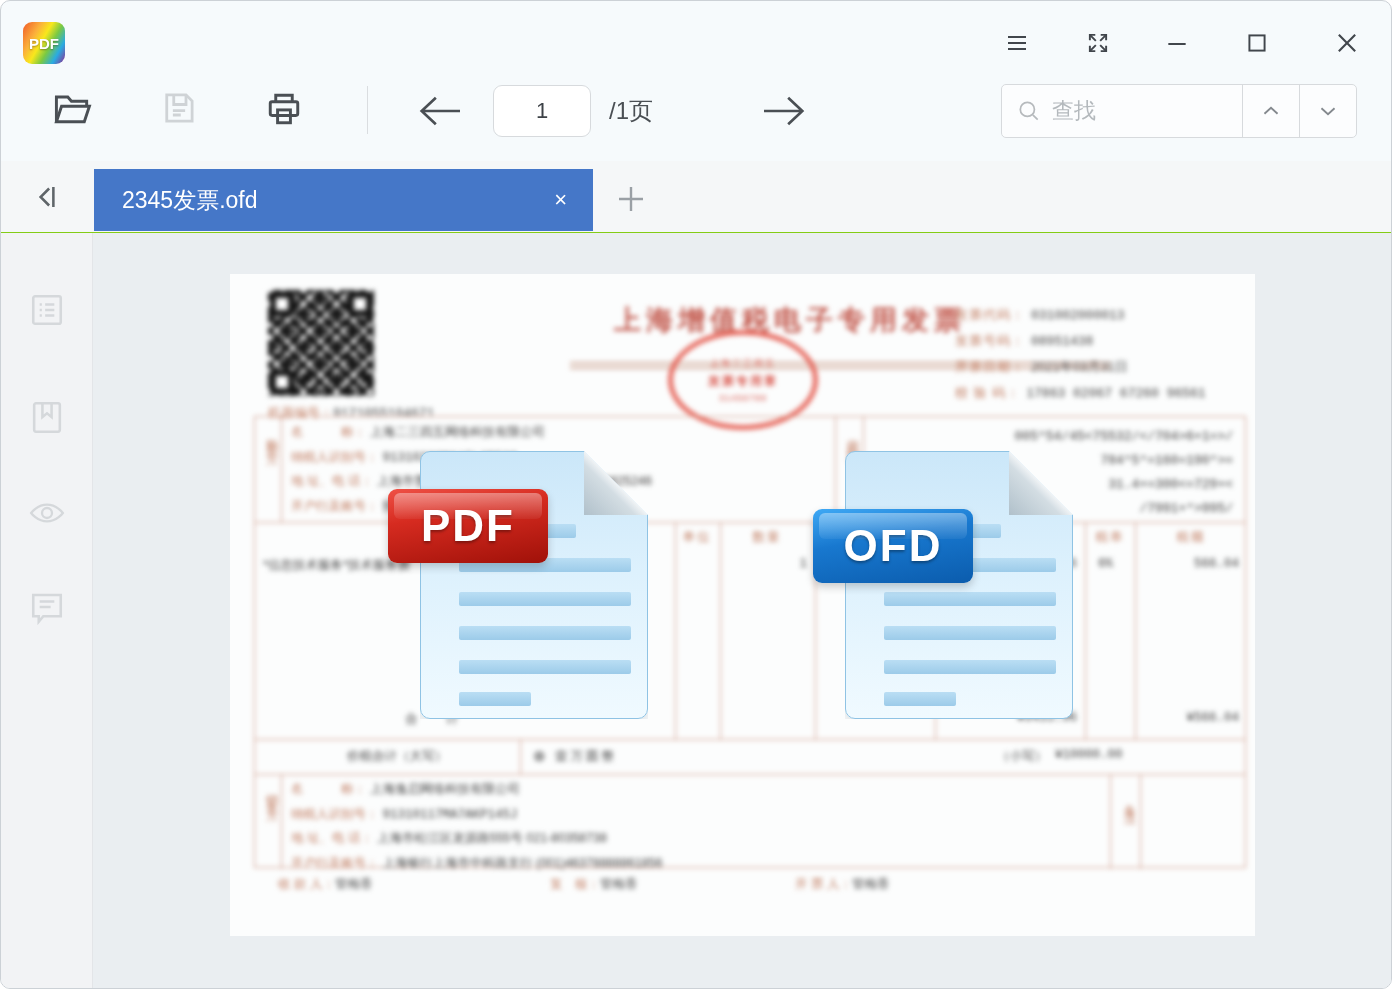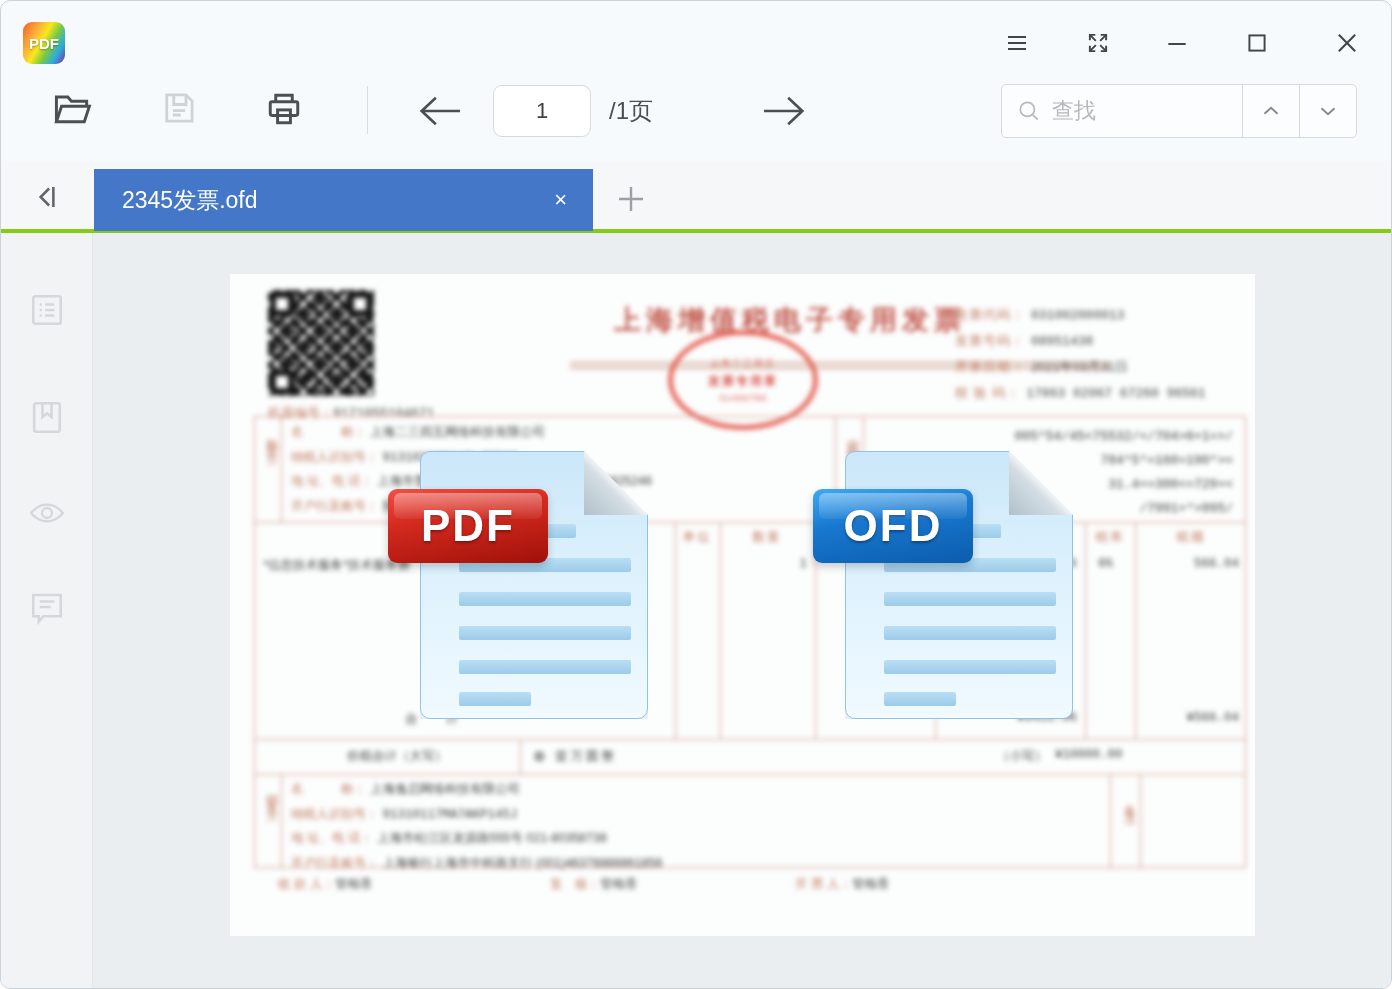--- a/index.html
+++ b/index.html
@@ -32,21 +32,21 @@
   border-radius:5px; background:#fcfdfe; display:flex; align-items:stretch; }
 .search-field { flex:1; display:flex; align-items:center; padding-left:14px; }
 .search-field svg { fill:none; stroke:#b6babd; stroke-width:1.6; }
 .search-input { border:none; outline:none; background:transparent; font-size:22px; color:#4c1d95;
   width:140px; margin-left:10px; font-family:"Liberation Sans",sans-serif; }
 .search-input::placeholder { color:#b4b9bd; }
 .nav-chip { width:57px; border-left:1px solid #d7dadd; display:flex; align-items:center; justify-content:center; }
 .nav-chip svg { fill:none; stroke:#84898e; stroke-width:1.7; }
 
 
-.tabbar { position:relative; height:72px; background:#f5f7f8; border-bottom:4px solid #84cc16; }
+.tabbar { position:relative; height:72px; background:#f5f7f8; border-bottom:1px solid #84cc16; }
 .collapse-btn { position:absolute; left:24px; top:14px; width:44px; height:44px; display:flex; align-items:center; justify-content:center; }
 .collapse-btn svg { fill:none; stroke:#5f6569; stroke-width:1.8; }
 .tab { position:absolute; left:93px; top:8px; width:499px; height:62px; background:#4577c8; display:flex; align-items:center; }
 .tab-title { padding-left:28px; color:#fff; font-size:23px; flex:1; }
 .tab-close { color:#fff; font-size:22px; padding-right:26px; line-height:1; }
 .newtab-btn { position:absolute; left:608px; top:16px; width:44px; height:44px; display:flex; align-items:center; justify-content:center; }
 .newtab-btn svg { fill:none; stroke:#9aa0a5; stroke-width:1.6; }
 
 
 .main { display:flex; height:757px; }
@@ -107,21 +107,21 @@
   clip-path:polygon(0 0, 100% 100%, 0 100%);
   filter:drop-shadow(-2px 2px 2px rgba(0,0,0,.15)); }
 .bar { position:absolute; height:14px; border-radius:2px;
   background:linear-gradient(180deg,#badef4 0%,#9ccbe9 100%); }
 .badge { position:absolute; left:-32px; top:38px; width:160px; height:74px; border-radius:9px;
   display:flex; align-items:center; justify-content:center; color:#fff; font-weight:bold; font-size:44px;
   letter-spacing:2px; text-shadow:0 2px 3px rgba(0,0,0,.35); box-shadow:0 4px 8px rgba(0,0,0,.2); }
 .badge::before { content:""; position:absolute; left:6px; right:6px; top:4px; height:26px; border-radius:6px;
   background:linear-gradient(180deg,rgba(255,255,255,.38),rgba(255,255,255,.05)); }
 .badge.pdf { background:linear-gradient(170deg,#ef5146 0%,#d62b20 35%,#a01109 100%); }
-.badge.ofd { background:linear-gradient(170deg,#3fa9f5 0%,#1878cf 40%,#0b5cad 100%); }
+.badge.ofd { background:linear-gradient(170deg,#3fa9f5 0%,#1878cf 40%,#0b5cad 100%);margin-top:20px; }
 </style>
 </head>
 <body>
 
 <div class="window">
 
   <div class="titlebar">
     <div class="app-icon">
         <span>PDF</span>
       </div>

